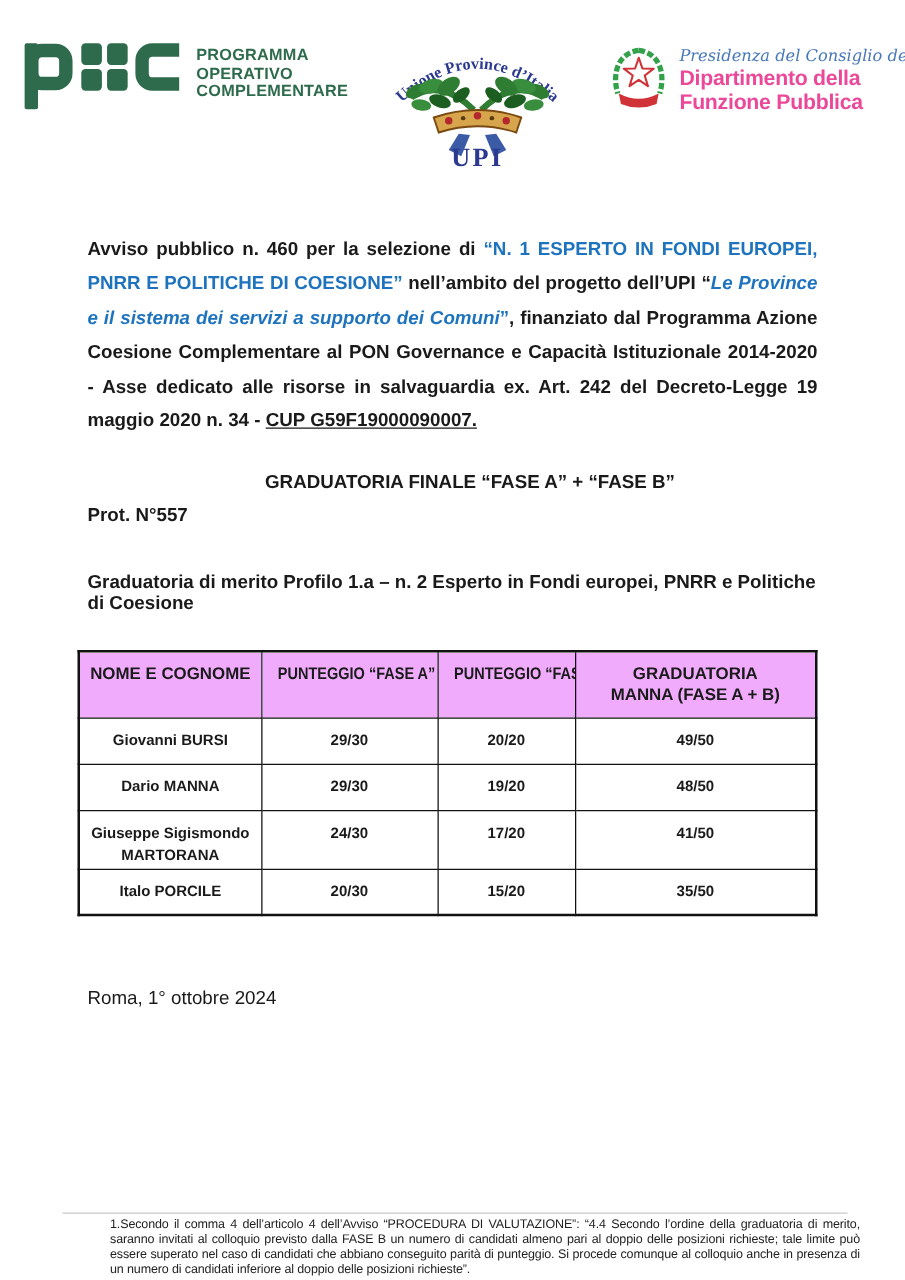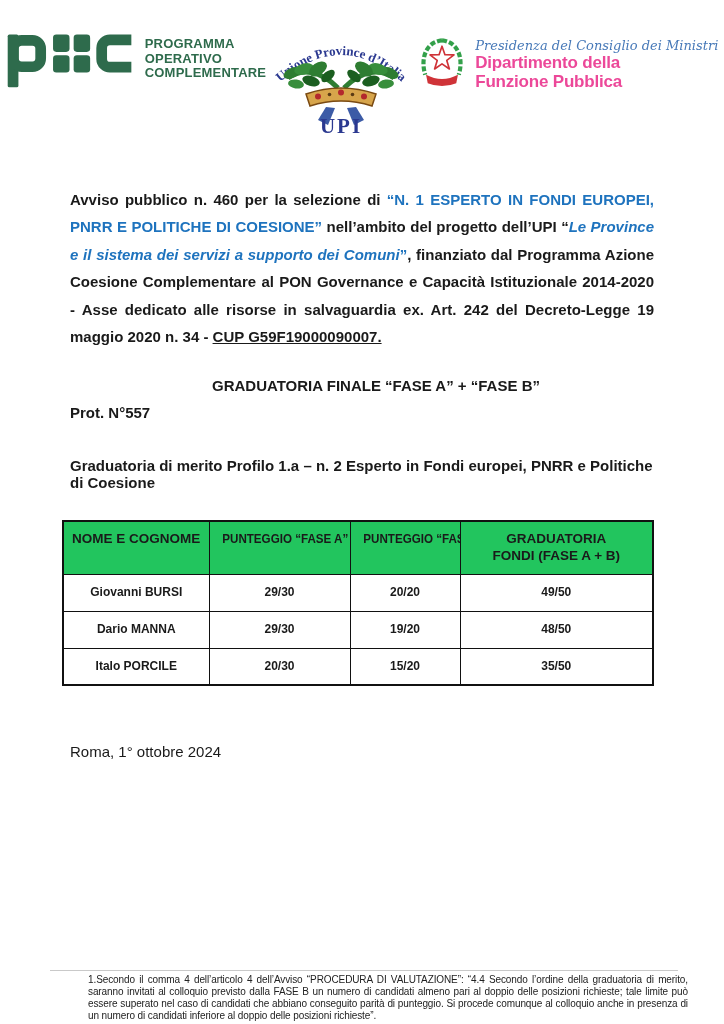--- a/index.html
+++ b/index.html
@@ -2,21 +2,21 @@
 <html><head>
 <meta charset="utf-8">
 <style>
   * { margin:0; padding:0; box-sizing:border-box; }
   html,body { background:#ffffff; }
   .page {
     position:relative; width:724px; height:1024px; background:#ffffff;
     font-family:"Liberation Sans", sans-serif; color:#1a1a1a; overflow:hidden;
   }
   
-  .logos { display:flex; justify-content:center; align-items:flex-start; padding:24px 18px 0 18px; height:132px; }
+  .logos { display:flex; justify-content:flex-start; align-items:flex-start; padding:24px 18px 0 18px; height:132px;gap:28px; }
   .poc { display:flex; gap:7px; margin-top:4px; }
   .poc-text { margin-top:9px; font-size:13px; font-weight:800; line-height:14.5px; letter-spacing:0.2px; color:#2e6b4c; }
   .upi { width:150px; text-align:center; margin-top:0px; }
   .dfp { display:flex; gap:7px; margin-top:12px; }
   .dfp-text { margin-top:2px; }
   .dfp-script { font-family:"DejaVu Serif", serif; font-style:italic; font-size:13px; color:#4779b8; white-space:nowrap; }
   .dfp-title { font-size:17px; font-weight:bold; color:#ec4899; line-height:19px; letter-spacing:-0.2px; }
   
   .intro {
     margin:54px 70px 0 70px; font-size:15px; font-weight:bold; line-height:27.4px;
@@ -30,21 +30,21 @@
   .subtitle { margin:36px 70px 0 70px; font-size:15px; font-weight:bold; }
   
   table.ranking {
     margin:29px 0 0 62px; width:590px; border-collapse:collapse; table-layout:fixed;
     border:2.2px solid #111;
   }
   table.ranking th, table.ranking td {
     border:1.5px solid #111; text-align:center; vertical-align:top; overflow:hidden;
   }
   table.ranking th {
-    background:#22c55e; font-size:13.5px; font-weight:bold; height:53px;
+    background:#f0abfc; font-size:13.5px; font-weight:bold; height:53px;
     padding:8px 2px 2px 2px; line-height:17px; white-space:pre-line;
   }
   table.ranking td {
     font-size:12px; font-weight:bold; height:37px; padding:8px 2px 2px 2px; line-height:18px;
   }
   .squeeze { display:inline-block; transform:scaleX(0.86); transform-origin:50% 0; white-space:nowrap; }
   .row-tall td { height:61px; }
   
   .date-line { margin:57px 70px 0 70px; font-size:15px; font-weight:normal; }
   .footnote-sep { position:absolute; left:50px; top:970px; width:628px; border-top:1px solid #c9c9c9; }
@@ -137,35 +137,41 @@
           <col style="width:141px">
           <col style="width:110px">
           <col style="width:193px">
       </colgroup>
       <thead>
         <tr>
           <th>NOME E COGNOME</th>
           <th><span class="squeeze">PUNTEGGIO “FASE A”</span></th>
           <th><span class="squeeze">PUNTEGGIO “FASE B”</span></th>
           <th>GRADUATORIA
-FONDI (FASE A + B)</th>
+MANNA (FASE A + B)</th>
         </tr>
       </thead>
       <tbody>
         <tr>
           <td>Giovanni BURSI</td>
           <td>29/30</td>
           <td>20/20</td>
           <td>49/50</td>
         </tr>
         <tr>
           <td>Dario MANNA</td>
           <td>29/30</td>
           <td>19/20</td>
           <td>48/50</td>
+        </tr>
+        <tr class="row-tall">
+          <td>Giuseppe Sigismondo MARTORANA</td>
+          <td>24/30</td>
+          <td>17/20</td>
+          <td>41/50</td>
         </tr>
         <tr>
           <td>Italo PORCILE</td>
           <td>20/30</td>
           <td>15/20</td>
           <td>35/50</td>
         </tr>
       </tbody>
     </table>
 

